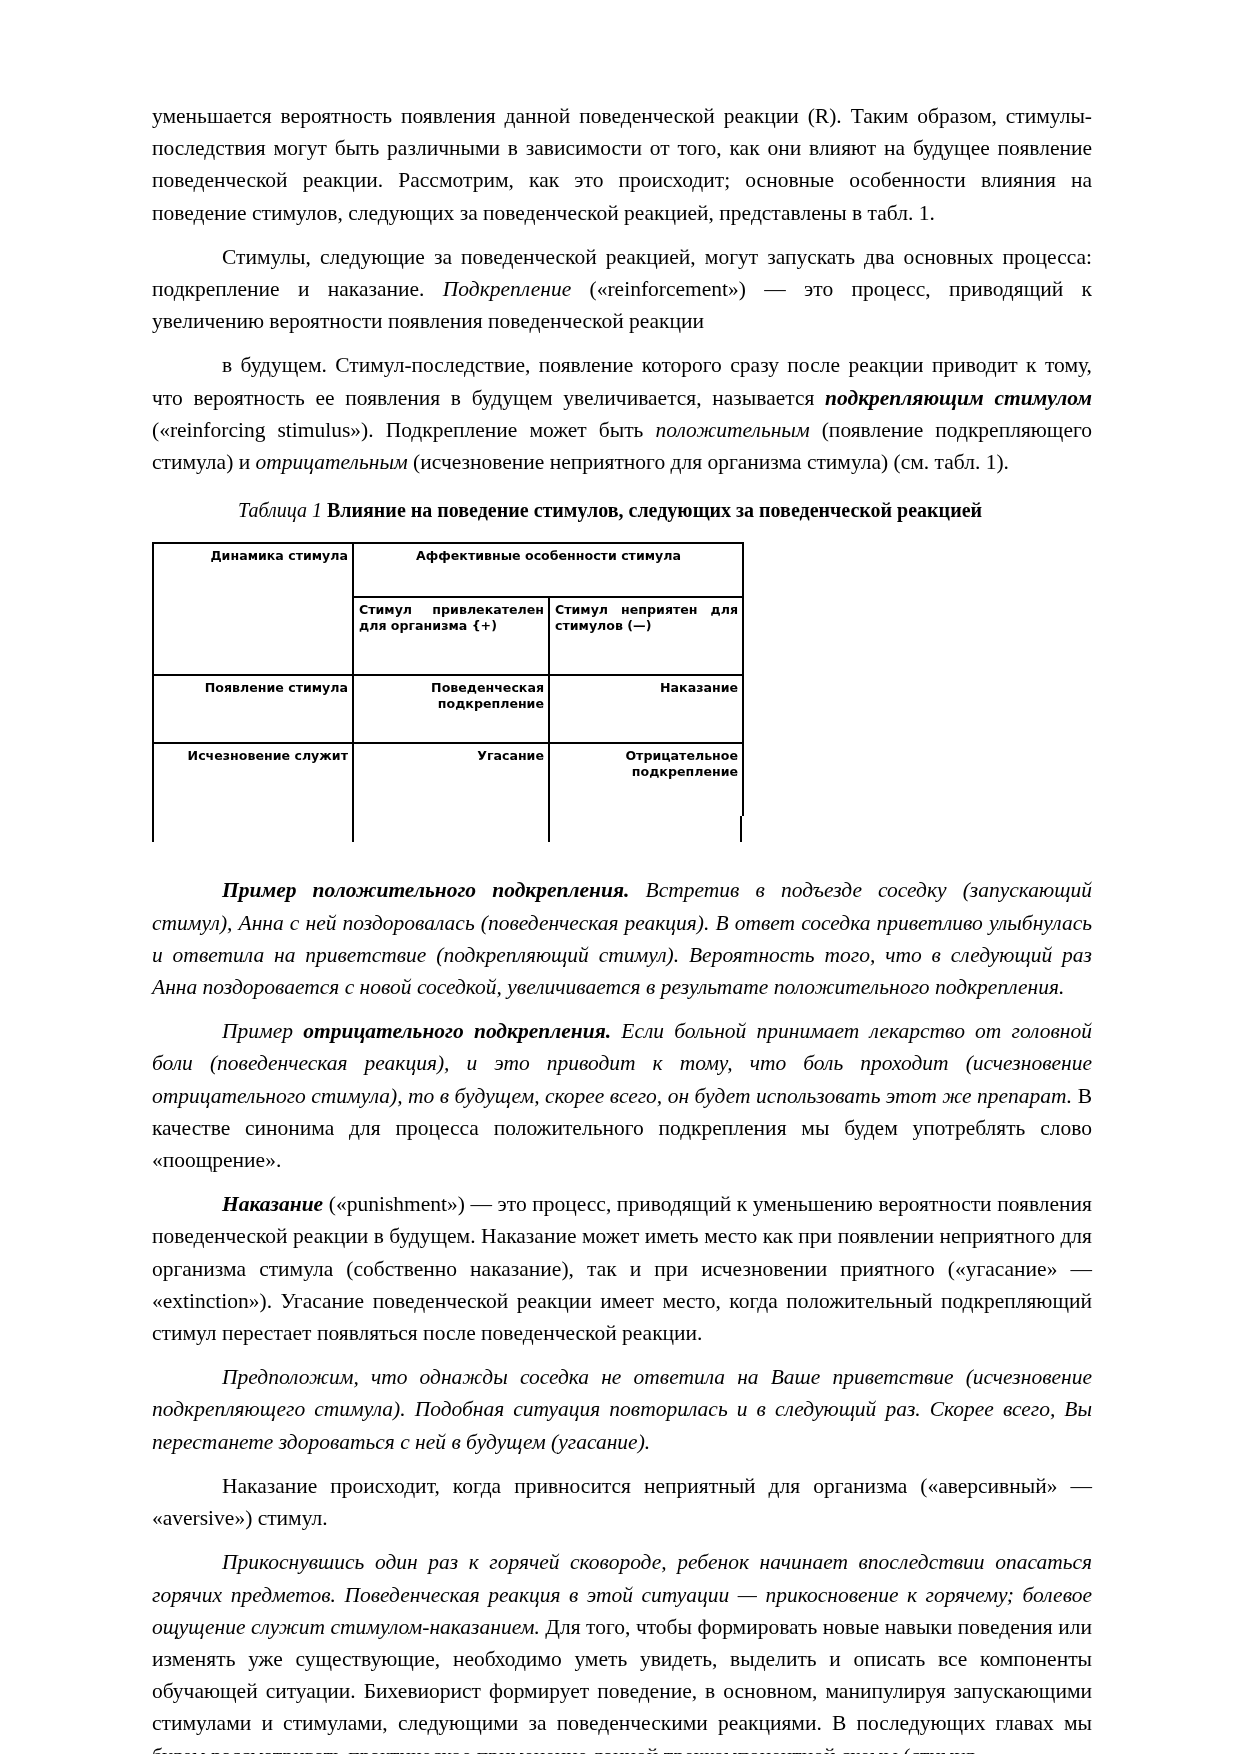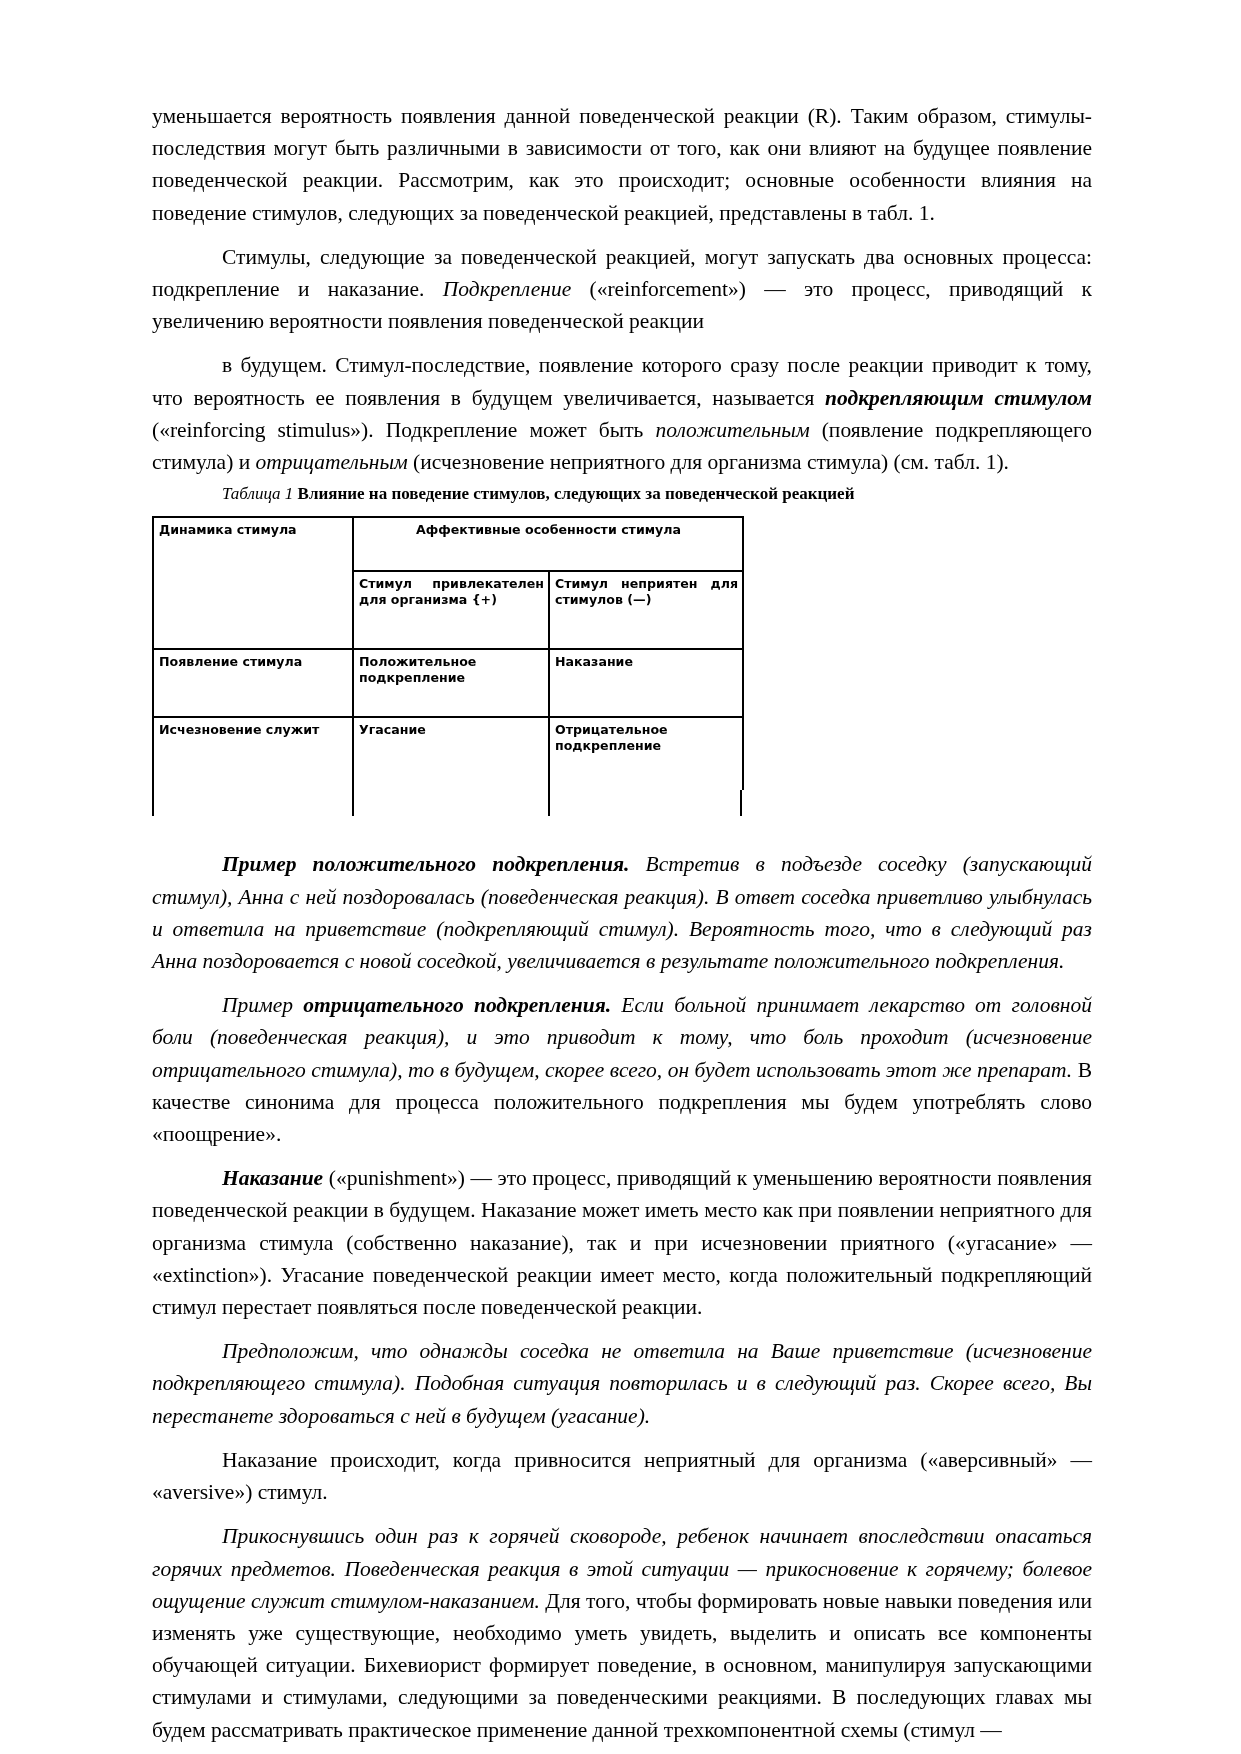--- a/index.html
+++ b/index.html
@@ -45,22 +45,22 @@
     margin-top: 12px;
   }
   p.para.ital {
     font-style: italic;
   }
   .i  { font-style: italic; }
   .bi { font-weight: bold; font-style: italic; }
 
   
   .tbl-caption {
-    margin: 0;
-    font-size: 17px;
+    margin: 16px;
+    font-size: 20px;
     line-height: 32.2px;
     text-align: justify;
     text-indent: 70px;
     font-weight: bold;
   }
   .tbl-caption .capnum {
     font-weight: normal;
     font-style: italic;
   }
 
@@ -79,21 +79,21 @@
     line-height: 16px;
     table-layout: fixed;
   }
   table.stimtable td {
     border-left: 2px solid #000;
     border-right: 2px solid #000;
     border-top: 2px solid #000;
     border-bottom: 0;
     padding: 4px 4px 4px 5px;
     vertical-align: top;
-    text-align: left;
+    text-align: right;
     word-spacing: 0;
   }
   table.stimtable td.hdr-span {
     text-align: center;
     border-left: 2px solid #14b8a6;
   }
   table.stimtable td.just {
     text-align: justify;
     text-align-last: left;
   }
@@ -146,21 +146,21 @@
           <tr class="r-head">
             <td rowspan="2">Динамика стимула</td>
             <td class="hdr-span" colspan="2">Аффективные особенности стимула</td>
           </tr>
           <tr class="r-sub">
             <td class="just">Стимул привлекателен для организма {+)</td>
             <td class="just">Стимул неприятен для стимулов (—)</td>
           </tr>
           <tr class="r-body">
             <td>Появление стимула</td>
-            <td>Положительное подкрепление</td>
+            <td>Поведенческая подкрепление</td>
             <td>Наказание</td>
           </tr>
           <tr class="r-last">
             <td>Исчезновение служит</td>
             <td>Угасание</td>
             <td>Отрицательное подкрепление</td>
           </tr>
         </tbody>
       </table>
       <div class="tbl-open-bottom">

